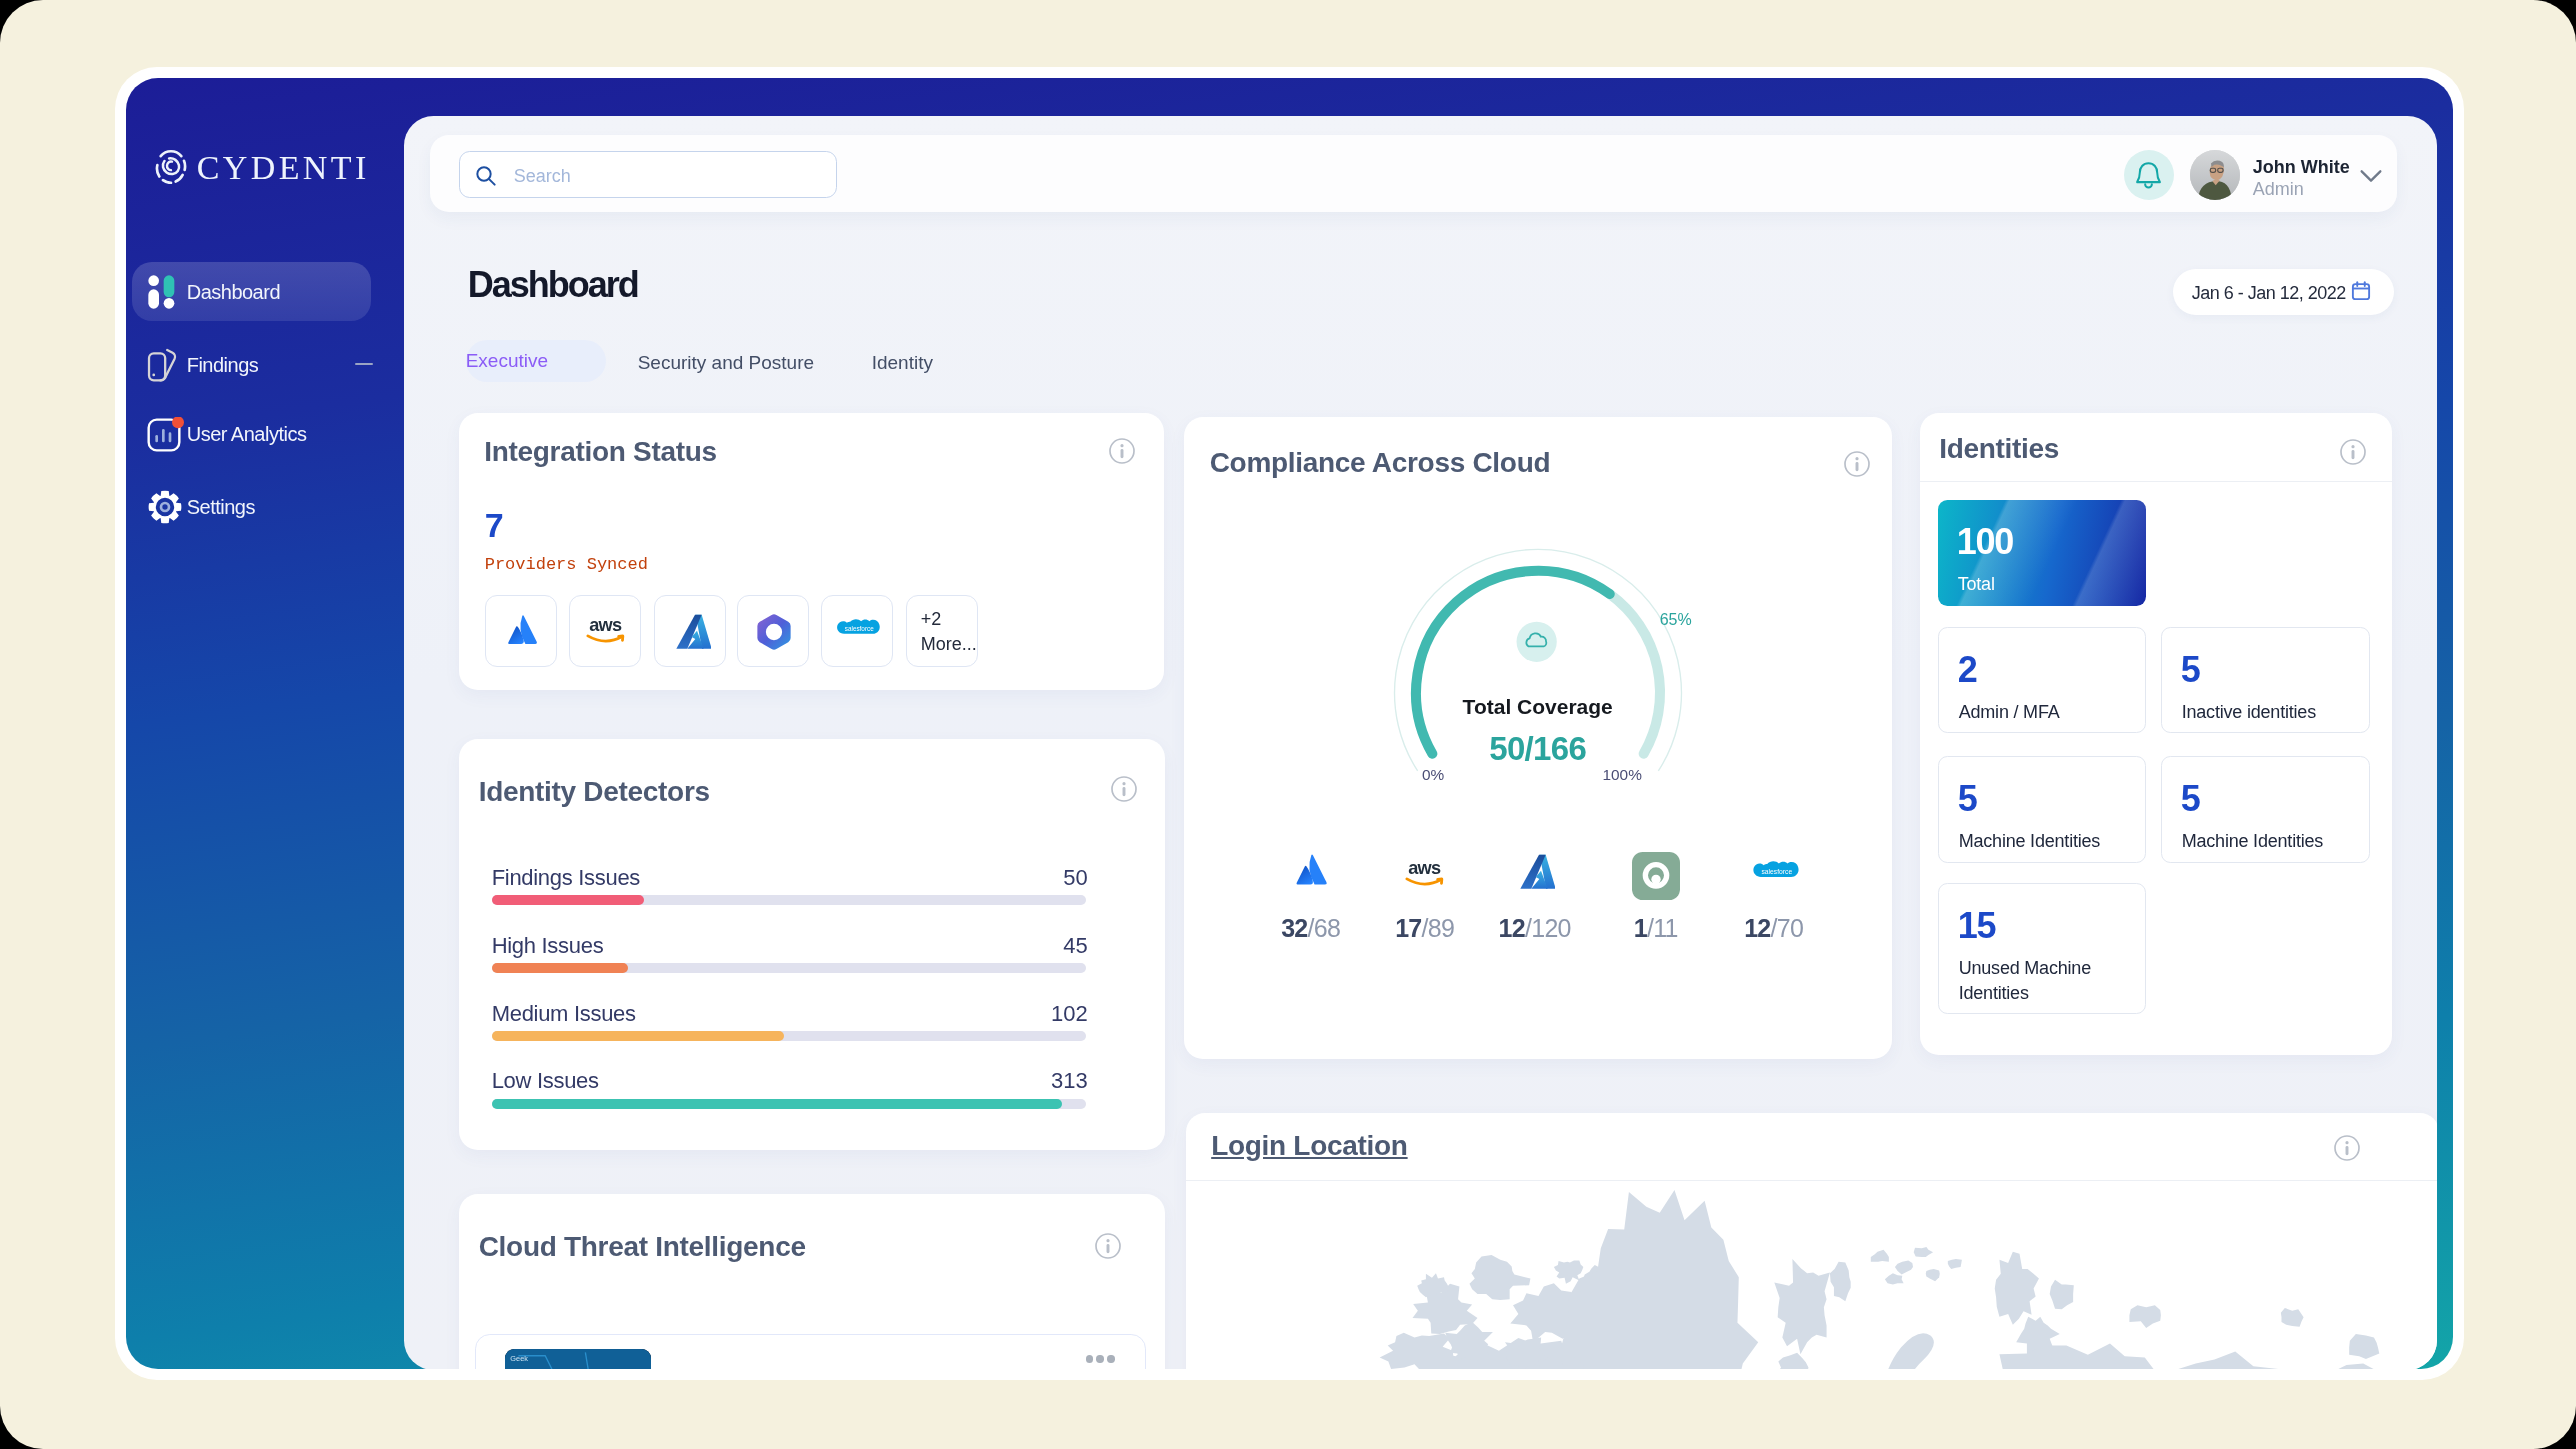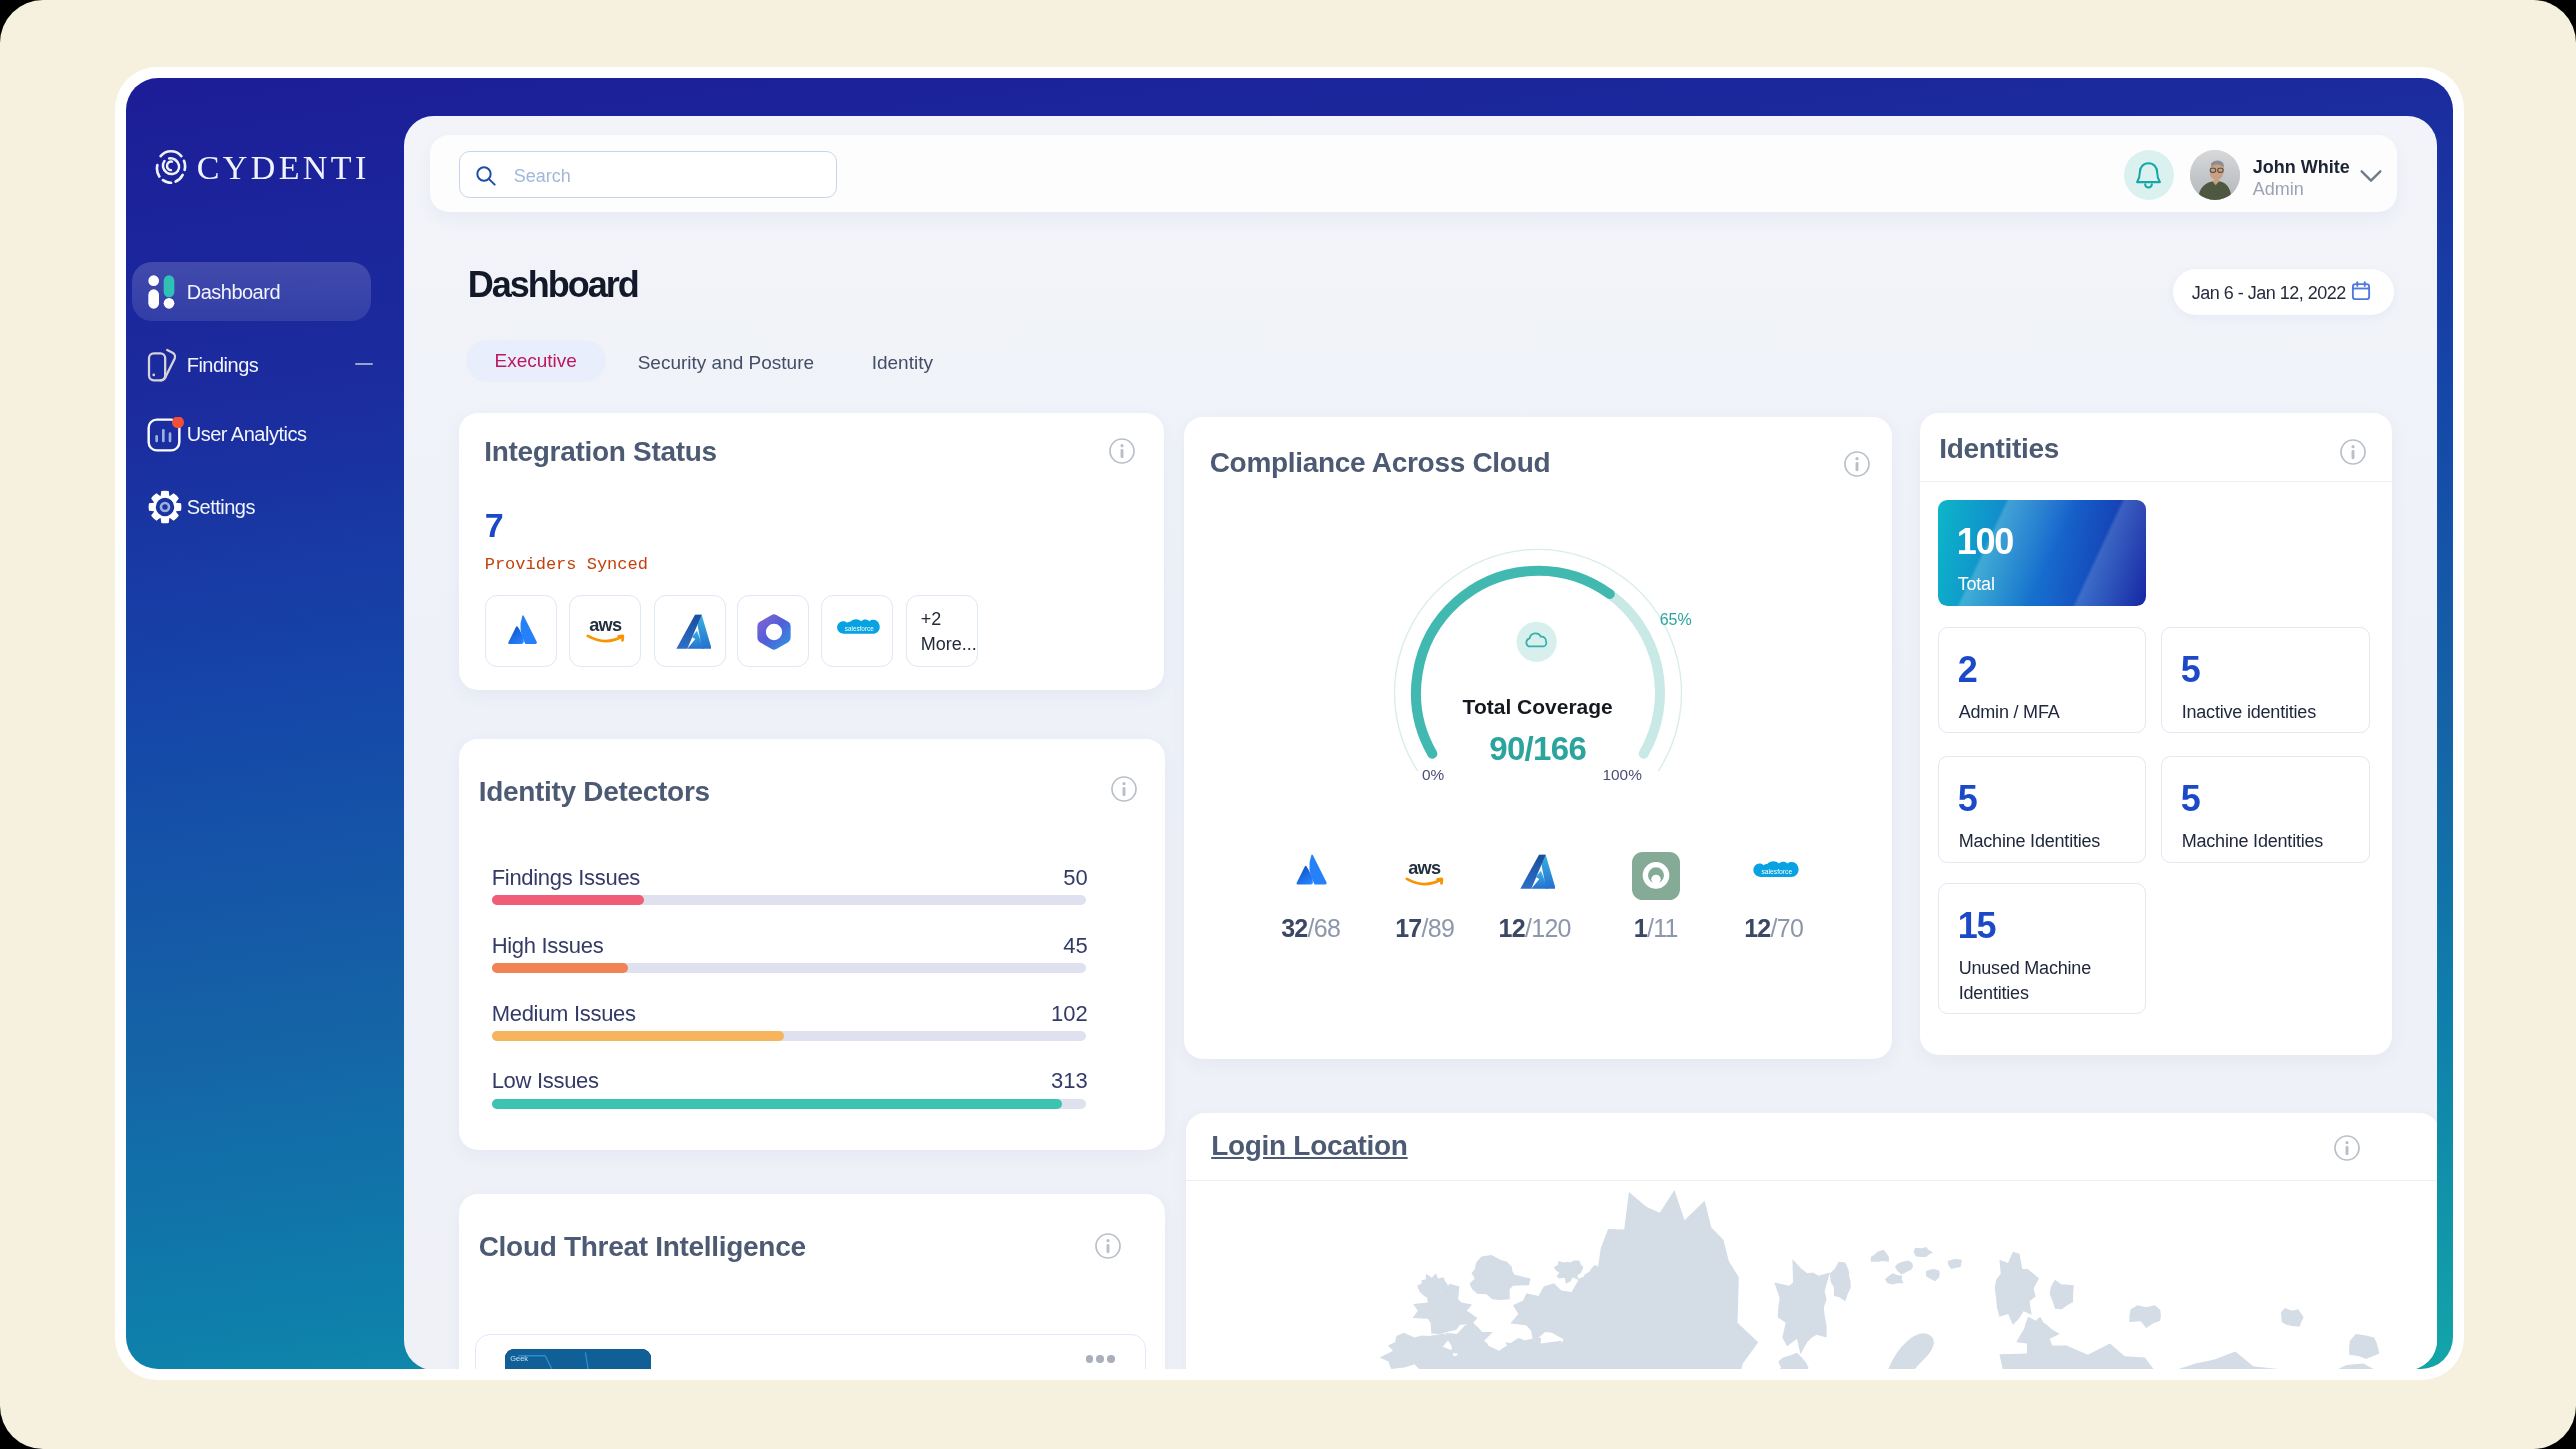--- a/index.html
+++ b/index.html
@@ -24,21 +24,21 @@
   #search span { position:absolute; left:54px; top:13.4px; font-size:18px; color:#a3b7da; }
   #bellc { position:absolute; left:1694px; top:14.8px; width:50px; height:50px; border-radius:50%; background:#daf1f0; }
   #avatar { position:absolute; left:1760px; top:14.8px; width:50px; height:50px; border-radius:50%; overflow:hidden; background:linear-gradient(180deg,#d9dadc,#b9bcbf); }
   .uname { position:absolute; left:1823px; top:21.5px; font-size:18px; font-weight:bold; color:#1c2433; }
   .urole { position:absolute; left:1823px; top:44px; font-size:18px; color:#9aa3b4; }
   
   #h1 { position:absolute; left:64px; top:148px; font-size:36px; font-weight:bold; color:#14192a; letter-spacing:-2px; }
   #datechip { position:absolute; left:1769px; top:153px; width:221px; height:46px; border-radius:23px; background:#fff; box-shadow:0 2.7px 9.4px rgba(40,70,140,0.05); }
   #datechip span { position:absolute; left:19px; top:14px; font-size:18px; color:#252c3d; letter-spacing:-0.5px; }
   .tab { position:absolute; top:224px; height:42px; font-size:19px; color:#434e66; }
-  #tab1 { left:62px; width:140px; border-radius:21.5px; background:#e8eefb; color:#be185d; text-align:center; line-height:42px; }
+  #tab1 { left:62px; width:140px; border-radius:21.5px; background:#e8eefb; color:#8b5cf6; line-height:42px; }
   #tab2 { left:234px; top:236px; }
   #tab3 { left:468px; top:236px; }
   
   .card { position:absolute; background:#fff; border-radius:19px; box-shadow:0 5.4px 17.4px rgba(50,80,150,0.05); }
   .ctitle { position:absolute; font-size:28px; font-weight:bold; color:#4d5a73; letter-spacing:-0.3px; }
   #card-int { left:55px; top:297px; width:705px; height:277px; }
   #card-det { left:55px; top:623px; width:706px; height:411px; }
   #card-cti { left:55px; top:1078px; width:706px; height:315px; }
   #card-cac { left:780px; top:301px; width:708px; height:642px; }
   #card-idn { left:1516px; top:297px; width:472px; height:642px; }
@@ -292,21 +292,21 @@
               <rect x="18.8" y="18" width="4.4" height="14" rx="2.2" fill="#b9bfc9"></rect>
             </svg>
         <svg class="abs" style="left:0; top:0;" width="708" height="642" viewBox="0 0 1056 957" fill="none">
           <path d="M348.5 527.6 A214 214 0 1 1 707.5 527.6" stroke="#d9edeb" stroke-width="2"></path>
           <path d="M635.0 263.8 A182 182 0 0 1 685.6 502.0" stroke="#c9e9e6" stroke-width="15" stroke-linecap="round"></path>
           <path d="M370.4 502.0 A182 182 0 0 1 635.0 263.8" stroke="#41b9b0" stroke-width="15" stroke-linecap="round"></path>
           <circle cx="526" cy="335" r="30" fill="#d7f0ee"></circle>
           <path d="M514 342 a6.5 6.5 0 0 1 1.5-12 a9 9 0 0 1 17-2.5 a6.5 6.5 0 0 1 7.5 7 a5.5 5.5 0 0 1-3.5 7.5 Z" stroke="#35b0ab" stroke-width="2.6" fill="none" stroke-linejoin="round"></path>
         </svg>
         <div class="abs" style="left:119px; top:278px; width:470px; text-align:center; font-size:21px; font-weight:bold; color:#15191f;">Total Coverage</div>
-        <div class="abs" style="left:119px; top:313px; width:470px; text-align:center; font-size:33px; font-weight:bold; color:#2ba49d; letter-spacing:-0.7px;">90/166</div>
+        <div class="abs" style="left:119px; top:313px; width:470px; text-align:center; font-size:33px; font-weight:bold; color:#2ba49d; letter-spacing:-0.7px;">50/166</div>
         <div class="abs" style="left:476px; top:194px; font-size:16px; color:#2ba49d;">65%</div>
         <div class="abs" style="left:216px; top:349px; width:67px; text-align:center; font-size:15.4px; color:#4b4e75;">0%</div>
         <div class="abs" style="left:405px; top:349px; width:67px; text-align:center; font-size:15.4px; color:#4b4e75;">100%</div>
 
         <svg class="abs" style="left:107px; top:434px;" width="40" height="40" viewBox="0 0 56 56">
           <path fill="#2681f9" d="M28.5 5.5 Q29.5 4 30.5 5.5 L49.5 43.5 Q51 47 47.5 47 L33 47 Q21 26 28.5 5.5 Z"></path>
           <path fill="url(#atg)" d="M19.5 21.5 Q20.5 20 21.8 21.8 Q27 29 30.5 42 Q31.5 47 27 47 L9 47 Q7 47 8 44.5 Z"></path>
         </svg>
         <svg class="abs" style="left:218px; top:439px;" width="46" height="35" viewBox="0 0 68 52">
           <text x="9" y="27" font-family="Liberation Sans, sans-serif" font-size="27" font-weight="bold" letter-spacing="-1" fill="#222f3d">aws</text>

